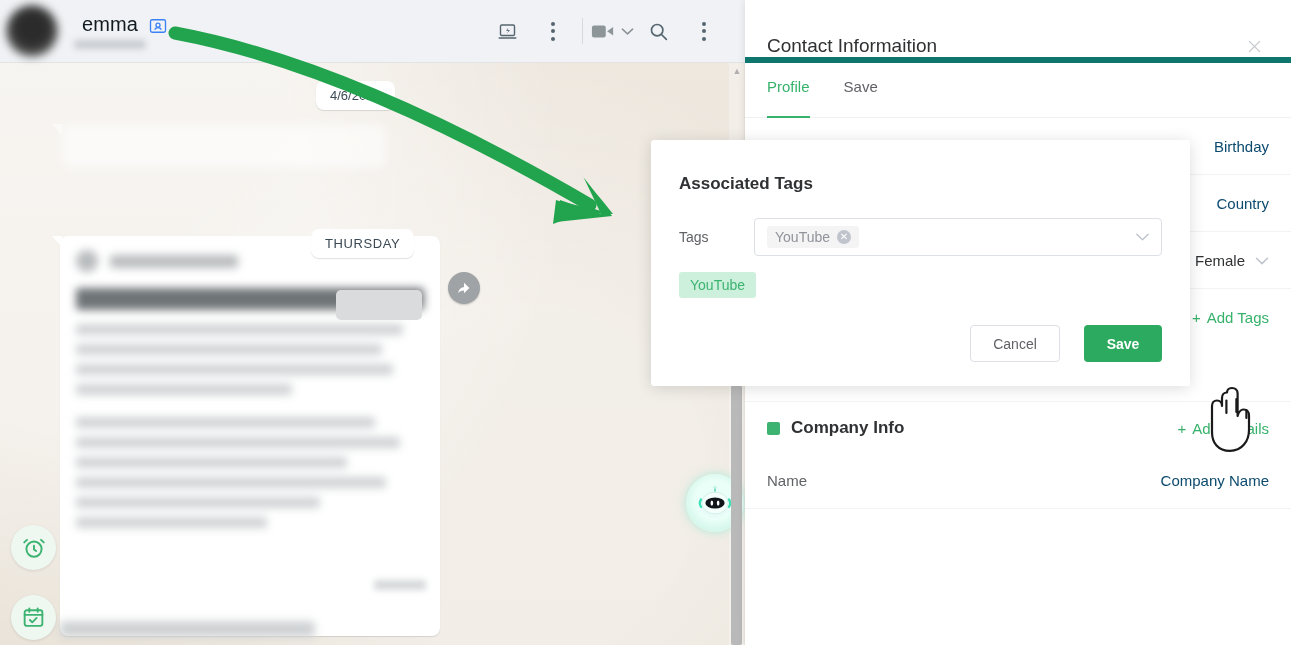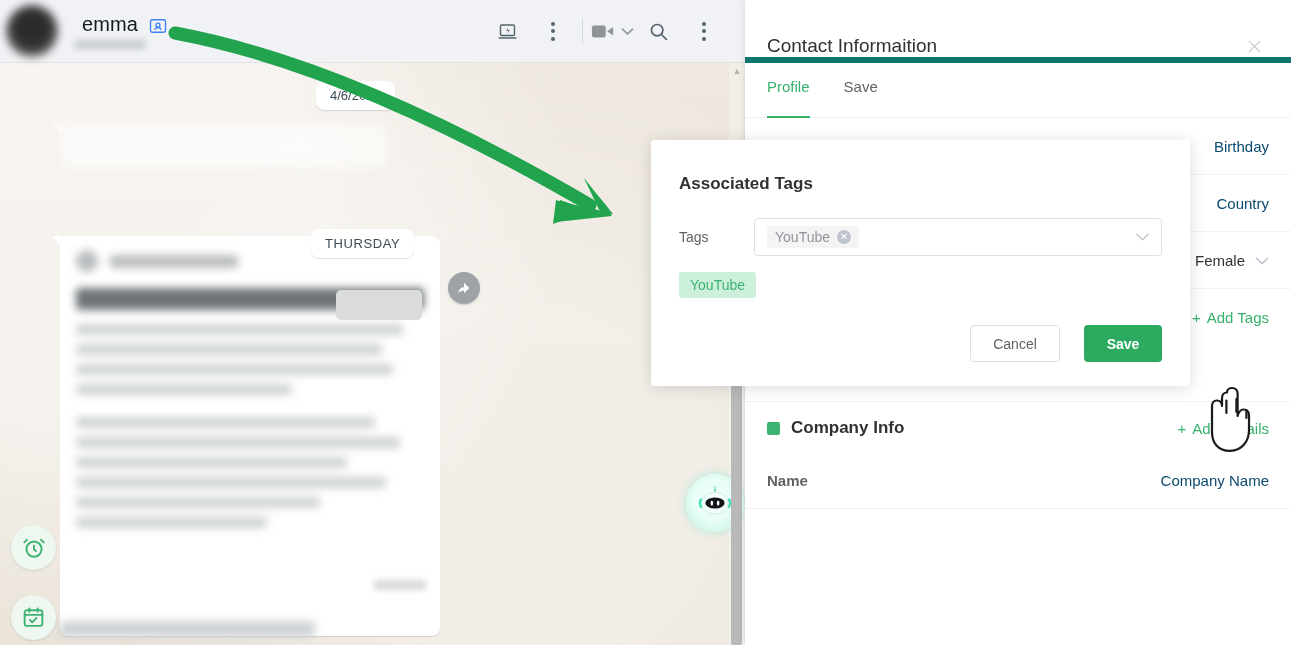--- a/index.html
+++ b/index.html
@@ -188,21 +188,21 @@
     height: 2px; background: #37b26b;
   }
 
   .rows { padding: 0; }
   .frow {
     display: flex; align-items: center; justify-content: space-between;
     padding: 0 22px; height: 57px;
     border-bottom: 1px solid #f2f3f5;
     font-size: 15px;
   }
-  .flabel { color: #606266; font-weight: bold; }
+  .flabel { color: #606266; }
   .fval { color: #303133; }
   .fval.ph { color: #0c4a6e; }
   .fval-wrap { display: flex; align-items: center; gap: 10px; color: #303133; }
   .chev { color: #c0c4cc; }
 
   .tagrow {
     display: flex; align-items: center; justify-content: space-between;
     padding: 0 22px; height: 56px;
   }
   .link-green {

